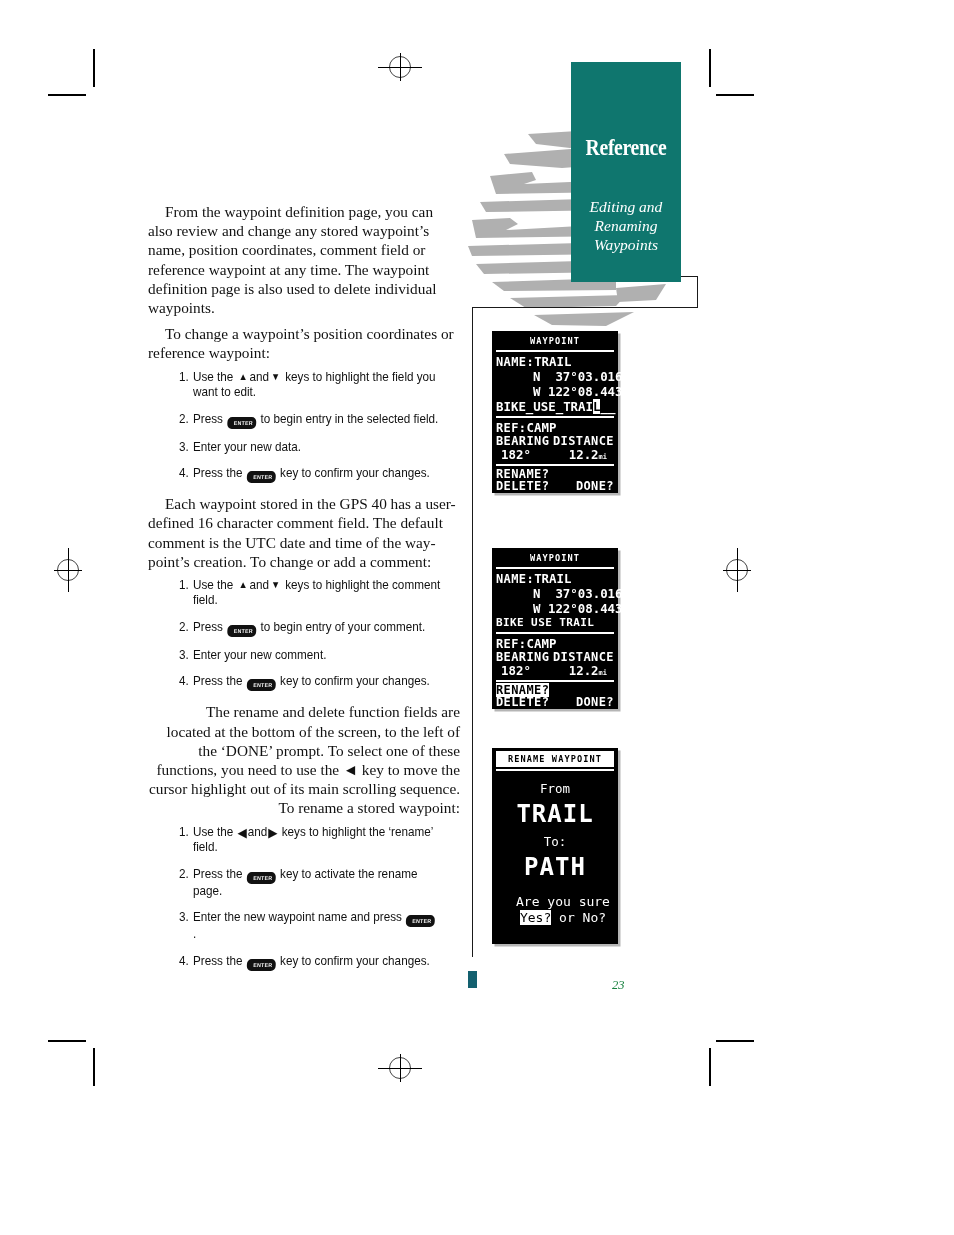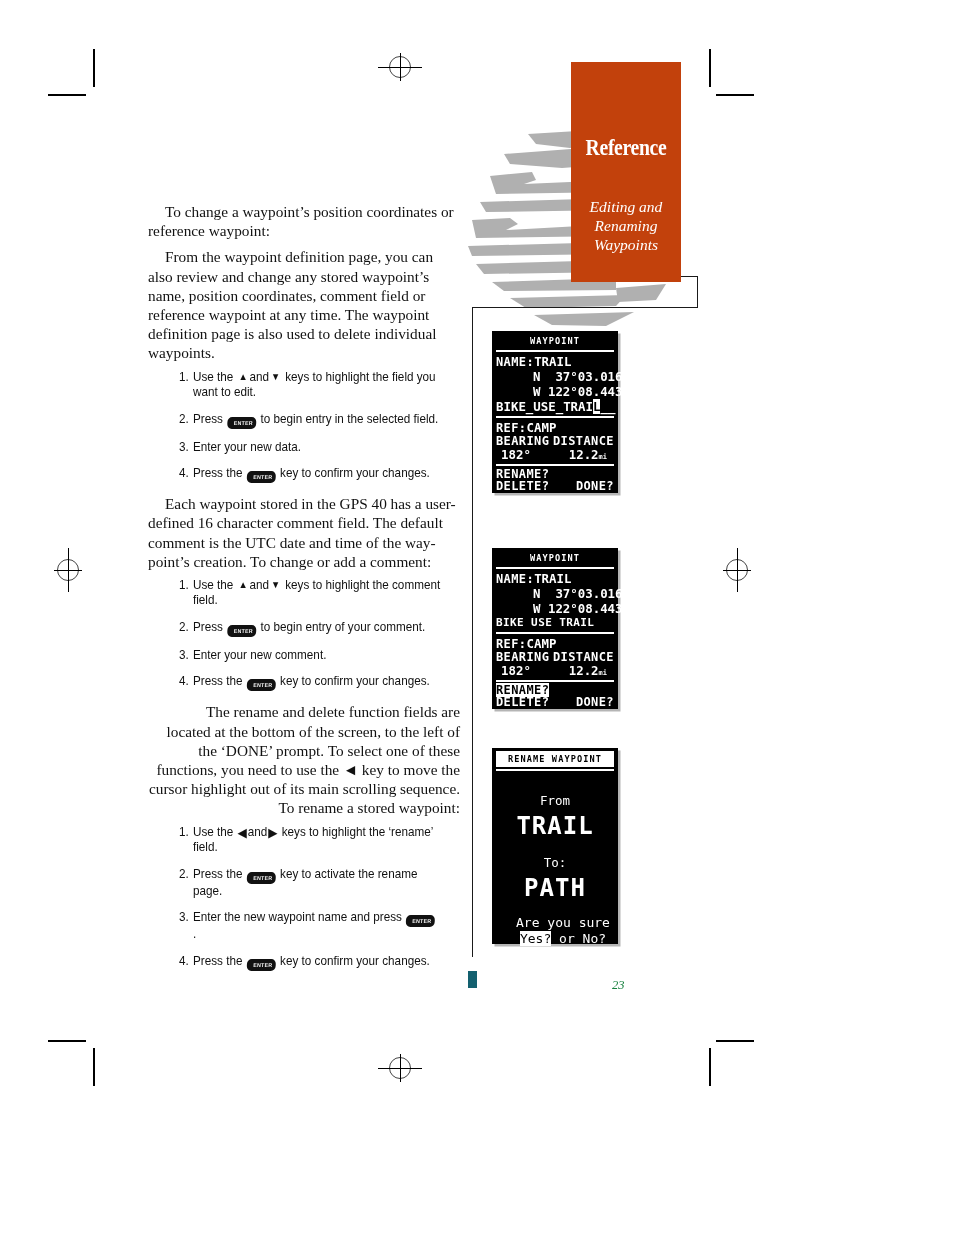--- a/index.html
+++ b/index.html
@@ -41,21 +41,21 @@
   #content-frame-rt {
     position:absolute; left:600px; top:276px; width:98px; height:1px; background:#1a1a1a;
   }
 
   
   #globe {
     position:absolute; left:466px; top:128px; width:210px; height:205px;
   }
   #header-tab {
     position:absolute; left:571px; top:62px; width:110px; height:220px;
-    background:#c2410c;
+    background:#0f766e;
   }
   #header-tab .ref-title {
     color:#fff; text-align:center; font-family:"Liberation Serif", serif;
     font-weight:bold; font-size:24px; letter-spacing:-0.4px;
     margin-top:72px; transform:scaleX(0.82); transform-origin:center;
   }
   #header-tab .sub {
     color:#fff; text-align:center; font-family:"Liberation Serif", serif;
     font-weight:normal; font-style:italic; font-size:15.5px; line-height:19px;
     margin-top:36px;
@@ -208,22 +208,22 @@
   <div class="ref-title">Reference</div>
   <div class="sub">
     <div>Editing and</div>
     <div>Renaming</div>
     <div>Waypoints</div>
   </div>
 </div>
 
 <div id="text-col">
 
+  <p class="para">From the waypoint definition page, you can also review and change any stored waypoint’s name, position coordinates, comment field or reference waypoint at any time. The waypoint definition page is also used to delete individual waypoints.</p>
   <p class="para">To change a waypoint’s position coordinates or reference waypoint:</p>
-  <p class="para">From the waypoint definition page, you can also review and change any stored waypoint’s name, position coordinates, comment field or reference waypoint at any time. The waypoint definition page is also used to delete individual waypoints.</p>
 
   <ol class="steps">
     <li>
       <span class="num">1.</span><span>Use the </span><span class="arrow">▲</span><span>and</span><span class="arrow">▼</span><span> keys to highlight the field you want to edit.</span>
     </li>
     <li>
       <span class="num">2.</span><span>Press </span><span class="keyicon">ENTER</span><span> to begin entry in the selected field.</span>
     </li>
     <li>
       <span class="num">3.</span><span>Enter your new data.</span>
@@ -296,21 +296,21 @@
   <div class="ln small" style="display:flex;justify-content:space-between;"><span>BEARING</span><span>DISTANCE</span></div>
   <div class="ln pad3" style="display:flex;justify-content:space-between;padding:0 10px 0 8px;"><span>182°</span><span><span>12.2</span><span style="font-size:7px;line-height:7px;">mi</span></span></div>
   <div class="hrule"></div>
   <div class="ln small"><span class="inv">RENAME?</span></div>
   <div class="ln small pad6" style="display:flex;justify-content:space-between;"><span>DELETE?</span><span>DONE?</span></div>
 </div>
 
 <div class="gps" id="gps3" style="height:196px;">
   <div class="title inv">RENAME WAYPOINT</div>
   <div class="hrule"></div>
-  <div class="med" style="margin-top:20px;">From</div>
+  <div class="med" style="margin-top:8px;">From</div>
   <div class="big">TRAIL</div>
-  <div class="med" style="margin-top:12px;">To:</div>
+  <div class="med" style="margin-top:3px;">To:</div>
   <div class="big">PATH</div>
   <div class="conf" style="margin-top:12px;">Are you sure</div>
   <div class="conf" style="padding-bottom:5px;"><span class="inv">Yes?</span><span> or </span><span>No?</span></div>
 </div>
 
 <div id="pageno">23</div>
 
 </body></html>

